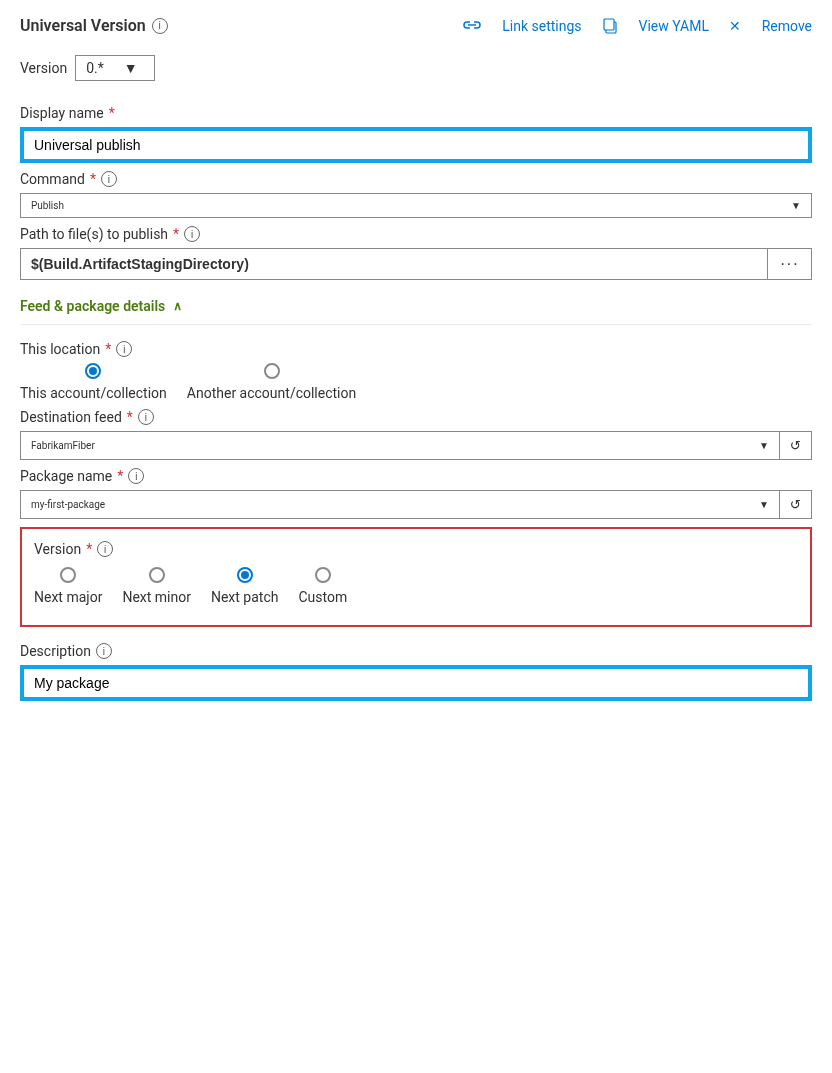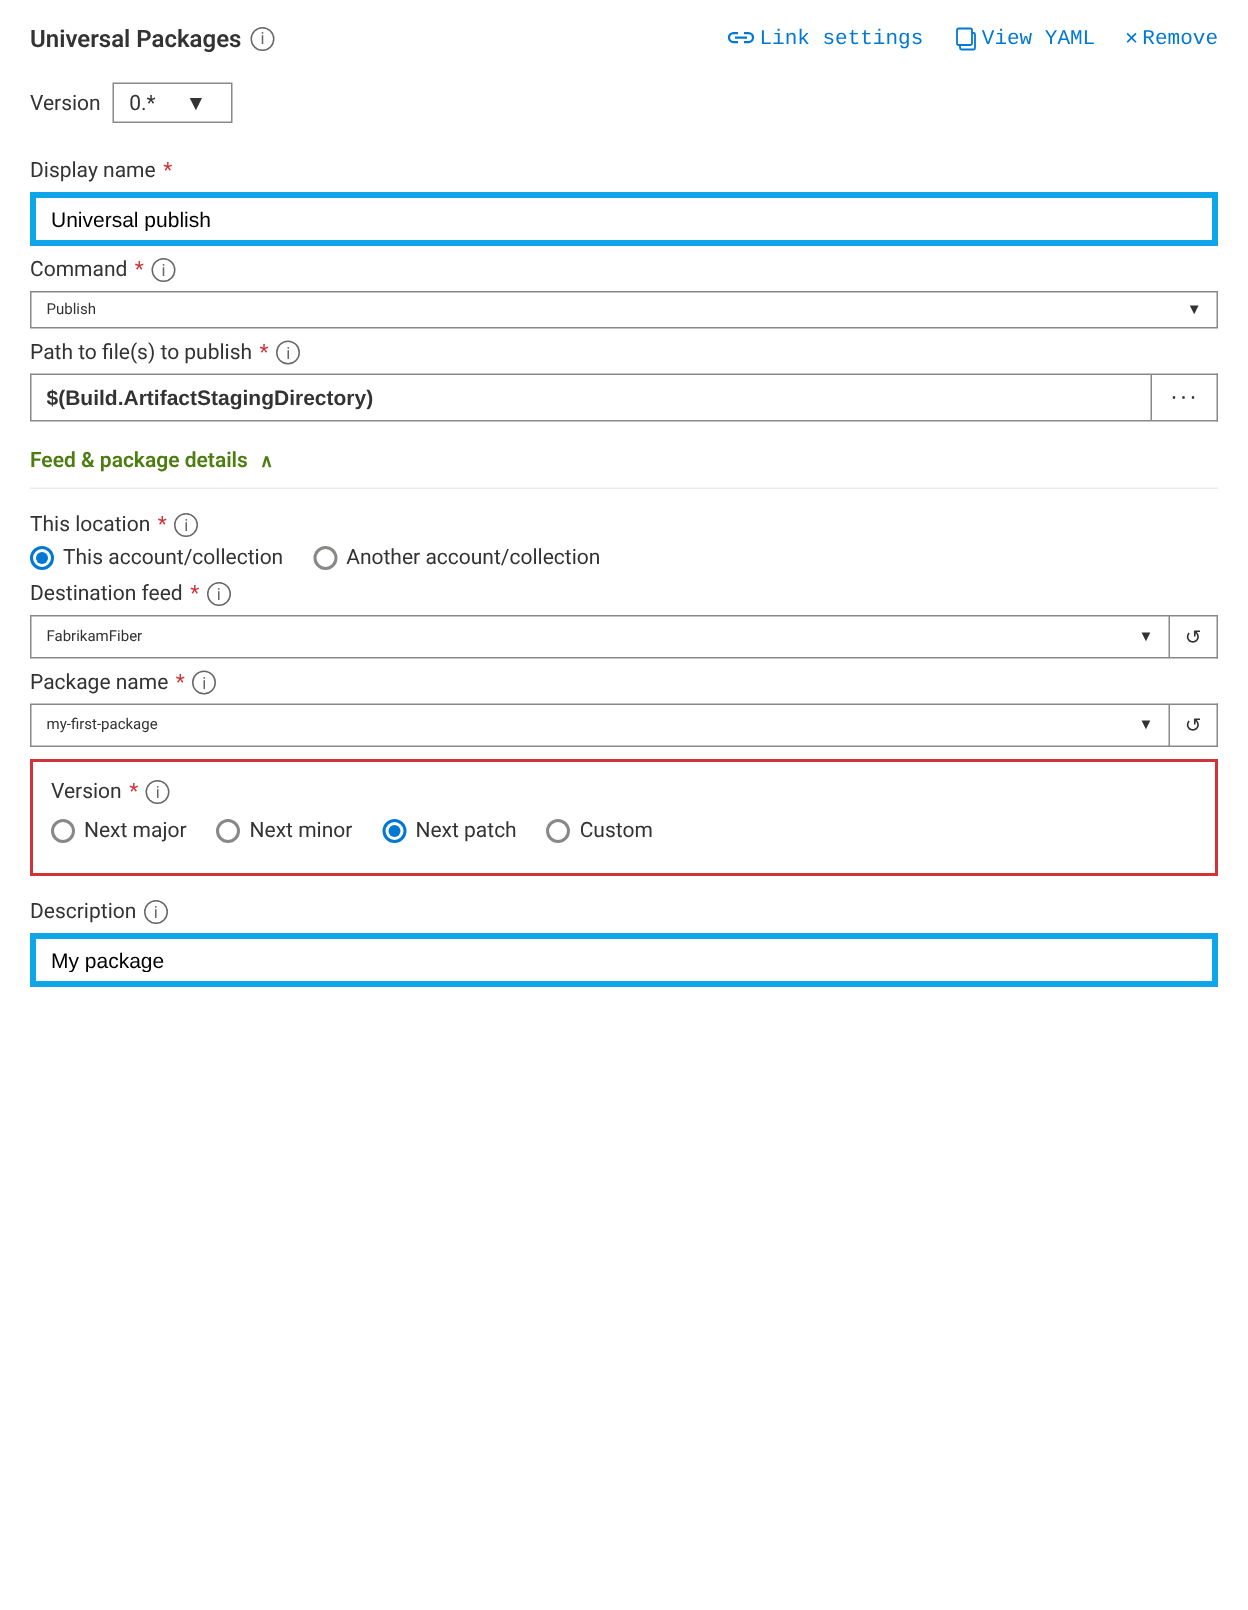--- a/index.html
+++ b/index.html
@@ -35,23 +35,22 @@
     .header-right {
       display: flex;
       align-items: center;
       gap: 20px;
     }
     .header-link {
       color: #0078d4;
       text-decoration: none;
       display: flex;
       align-items: center;
-      gap: 3px;
-      cursor: pointer;
-      font-family: Liberation Mono, monospace;
+      gap: 21px;
+      cursor: pointer;
     }
     .info-icon {
       display: inline-flex;
       align-items: center;
       justify-content: center;
       width: 16px;
       height: 16px;
       border: 1px solid #666;
       border-radius: 50%;
       font-size: 11px;
@@ -174,20 +173,21 @@
       align-items: center;
       gap: 6px;
       margin-bottom: 8px;
     }
     .radio-option {
       display: flex;
       align-items: center;
       gap: 6px;
       cursor: pointer;
       margin-right: 14px;
+      flex-direction: column;
     }
     .radio-circle {
       width: 16px;
       height: 16px;
       border-radius: 50%;
       border: 2px solid #8a8886;
       display: flex;
       align-items: center;
       justify-content: center;
       flex-shrink: 0;
@@ -218,21 +218,21 @@
     }
     .chevron {
       font-size: 12px;
     }
   </style>
 </head>
 <body>
 
 <div class="header">
   <div class="header-left">
-    <span class="header-title">Universal Packages</span>
+    <span class="header-title">Universal Version</span>
     <span class="info-icon">i</span>
   </div>
   <div class="header-right">
     <a class="header-link">
       <svg width="18" height="12" viewBox="0 0 18 12" fill="none" xmlns="http://www.w3.org/2000/svg">
         <path d="M7 2H4C2.343 2 1 3.343 1 5C1 6.657 2.343 8 4 8H7" stroke="#0078d4" stroke-width="1.5" fill="none"></path>
         <path d="M11 2H14C15.657 2 17 3.343 17 5C17 6.657 15.657 8 14 8H11" stroke="#0078d4" stroke-width="1.5" fill="none"></path>
         <line x1="5" y1="5" x2="13" y2="5" stroke="#0078d4" stroke-width="1.5"></line>
       </svg>
       <span>Link settings</span>

